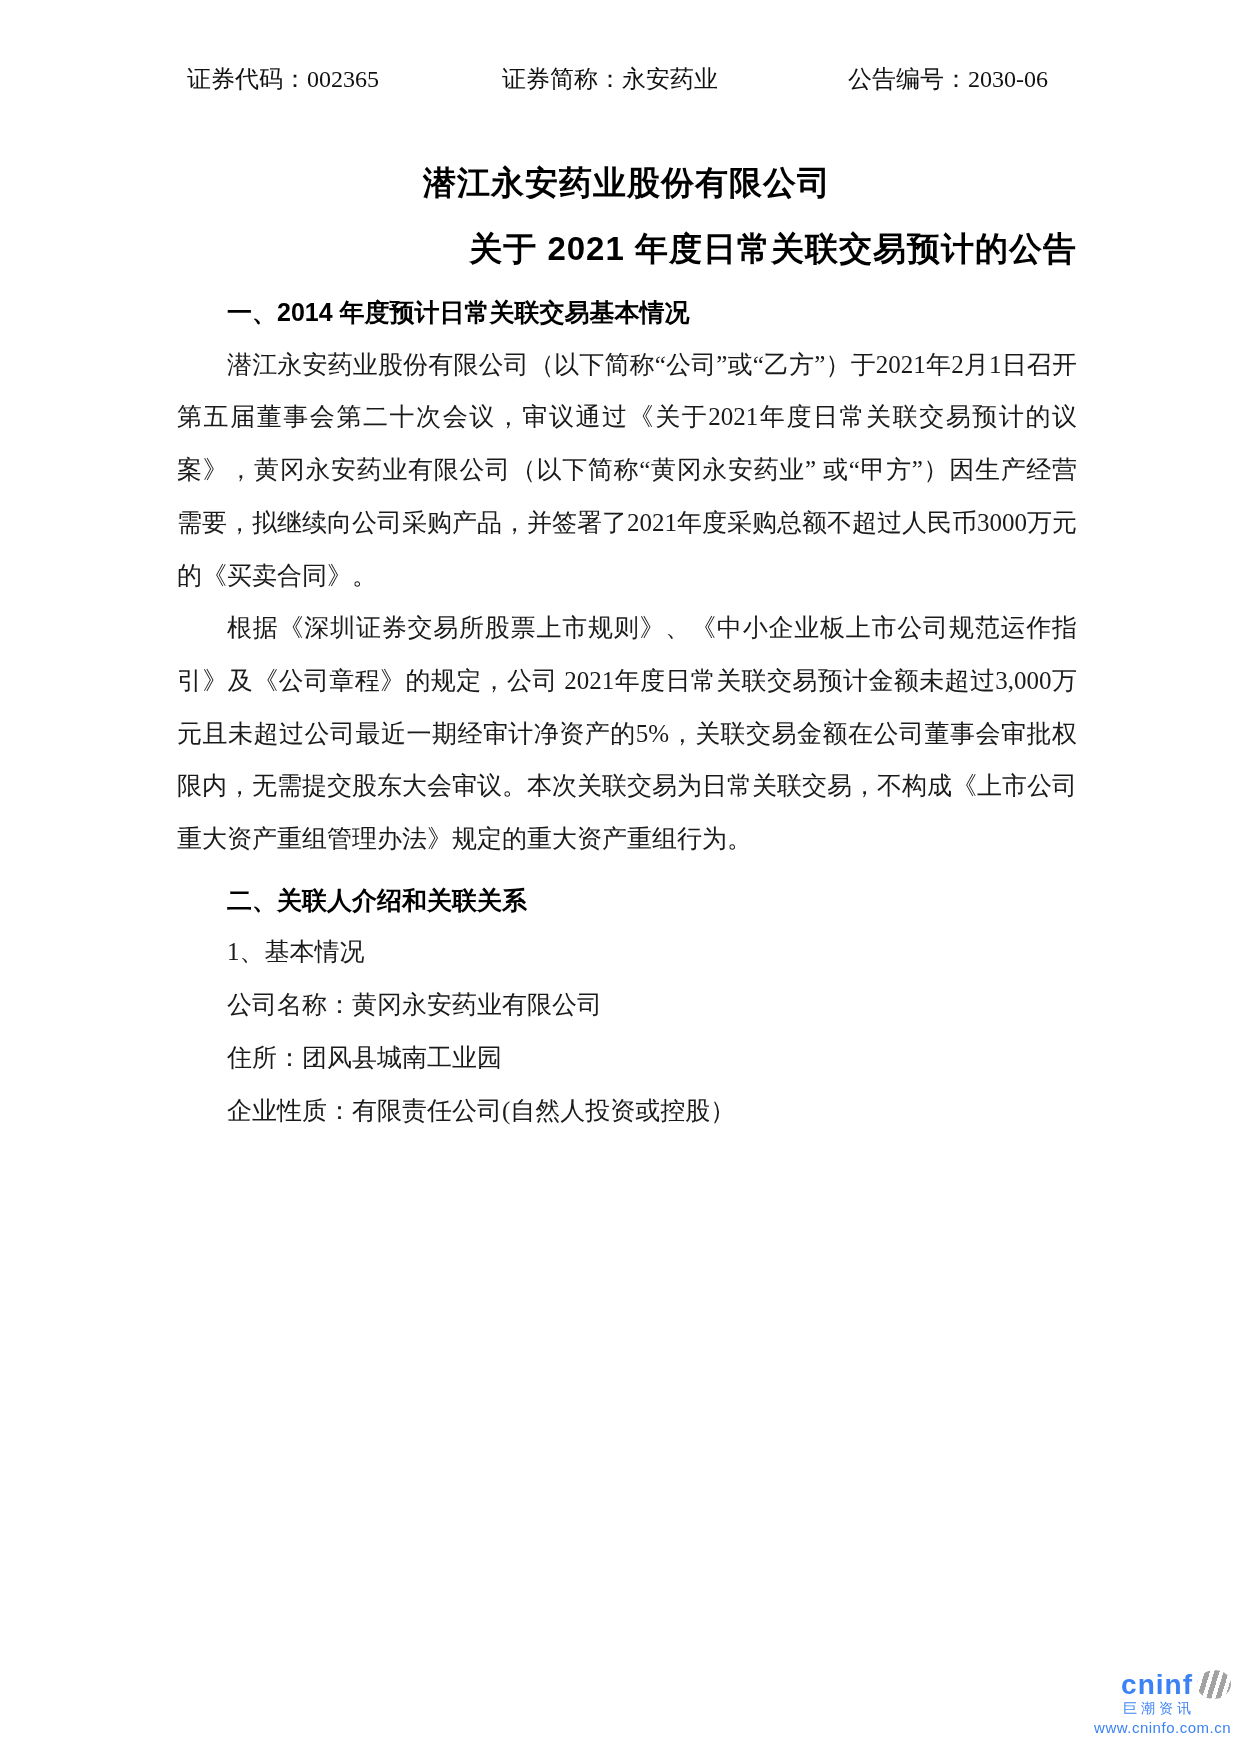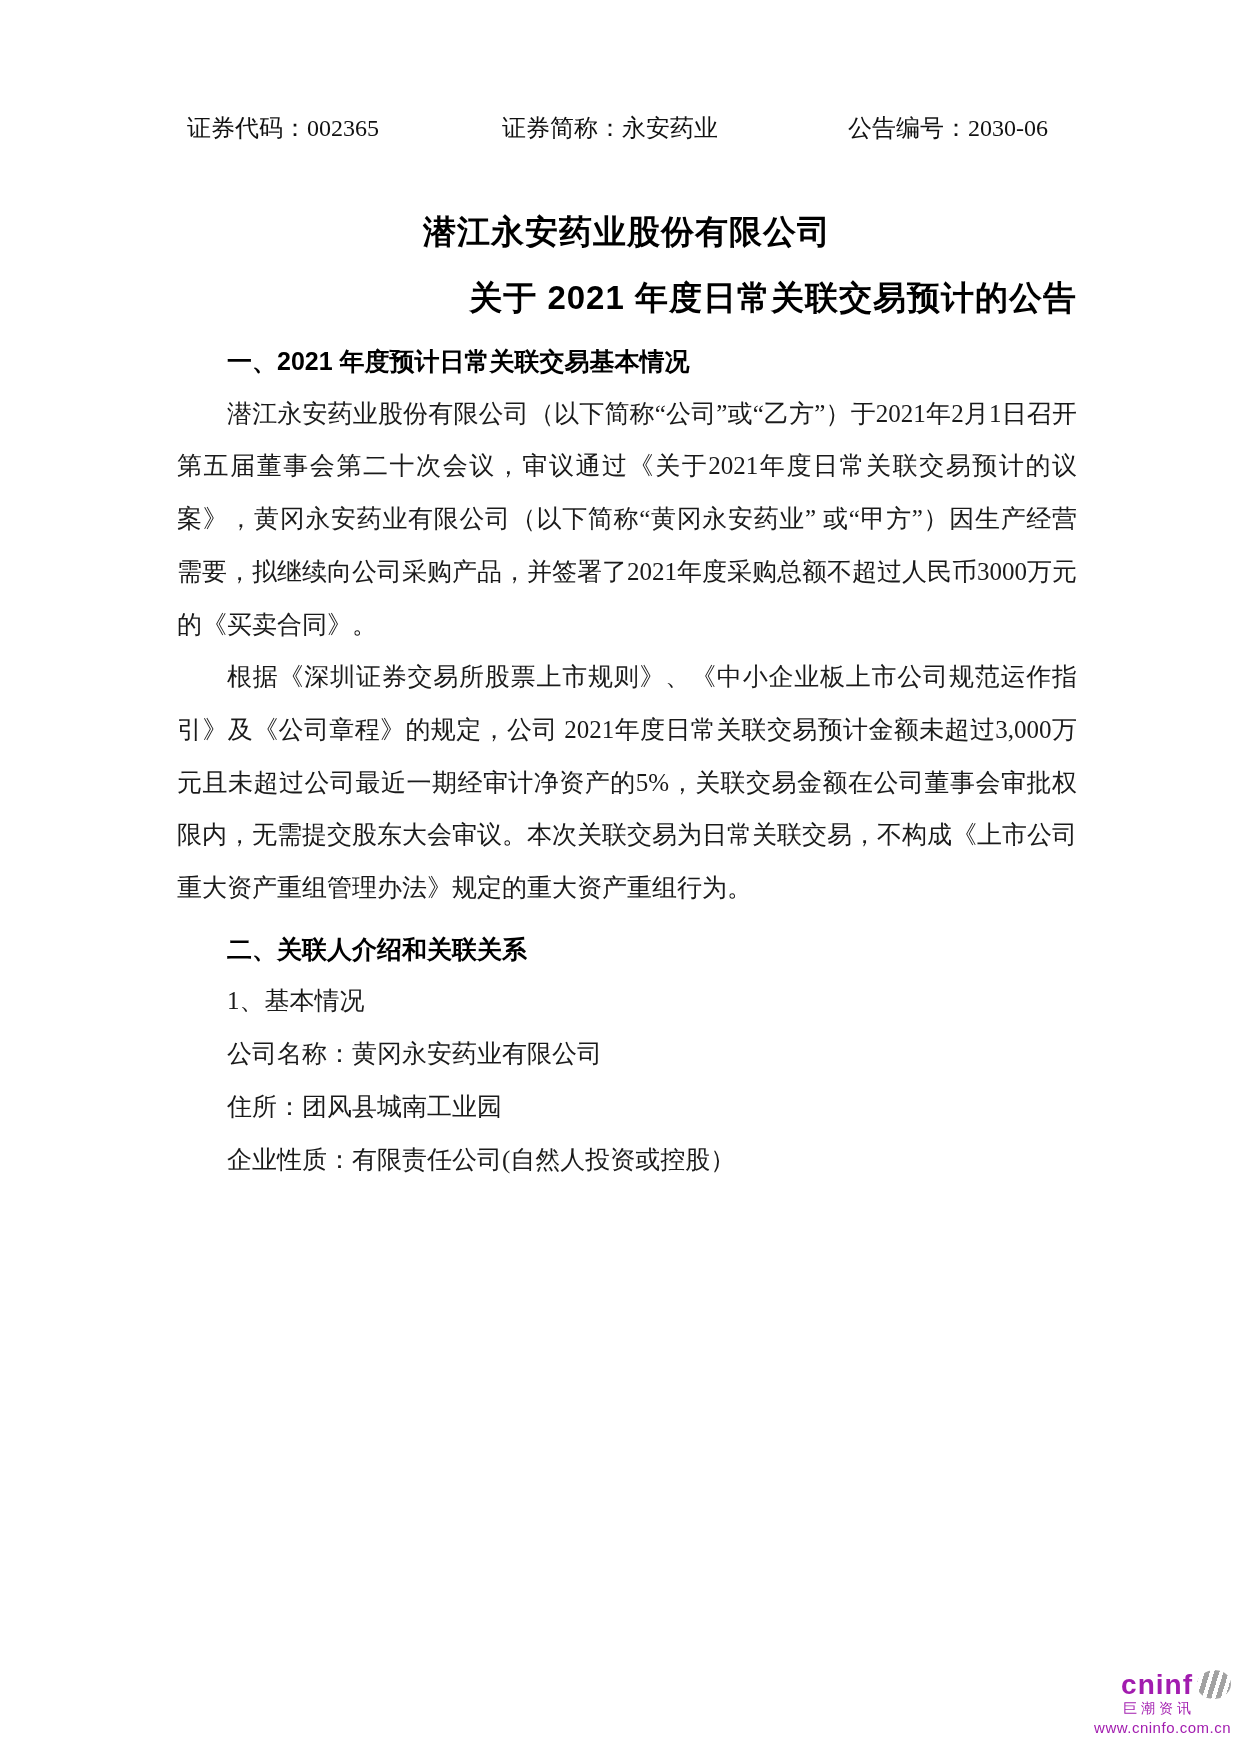--- a/index.html
+++ b/index.html
@@ -9,21 +9,21 @@
     background: #ffffff;
     color: #111111;
     font-family: "Liberation Serif", "DejaVu Serif", serif;
   }
   .page {
     position: relative;
     width: 1241px; height: 1754px;
     background: #ffffff;
     overflow: hidden;
   }
-  .content { padding: 113px 164px 0 177px; }
+  .content { padding: 64px 164px 0 177px; }
 
   .doc-header {
     display: flex;
     font-size: 24px;
     line-height: 30px;
     white-space: nowrap;
   }
   .doc-header .c1 { width: 325px; padding-left: 10px; }
   .doc-header .c2 { width: 346px; }
   .doc-header .c3 { flex: 1; }
@@ -58,21 +58,21 @@
     margin-top: 14px;
     font-family: "Liberation Sans", "DejaVu Sans", sans-serif;
     color: #000000;
   }
   .sec-heading.s2 { margin-top: 8px; }
 
   .watermark {
     position: absolute;
     right: 10px; bottom: 18px;
     text-align: right;
-    color: #a21caf;
+    color: #3b82f6;
     font-family: "Liberation Sans", "DejaVu Sans", sans-serif;
   }
   .wm-row {
     display: flex;
     align-items: center;
     justify-content: flex-end;
     gap: 4px;
   }
   .wm-brand {
     font-size: 28px;
@@ -107,21 +107,21 @@
     <div class="doc-header">
       <span class="c1">证券代码：002365</span>
       <span class="c2">证券简称：永安药业</span>
       <span class="c3">公告编号：2030-06</span>
     </div>
 
     <div class="title t1">潜江永安药业股份有限公司</div>
     <div class="title t2">关于 2021 年度日常关联交易预计的公告</div>
 
 
-    <div class="sec-heading s1">一、2021 年度预计日常关联交易基本情况</div>
+    <div class="sec-heading s1">一、2014 年度预计日常关联交易基本情况</div>
     <p class="para">潜江永安药业股份有限公司（以下简称“公司”或“乙方”）于2021年2月1日召开第五届董事会第二十次会议，审议通过《关于2021年度日常关联交易预计的议案》，黄冈永安药业有限公司（以下简称“黄冈永安药业” 或“甲方”）因生产经营需要，拟继续向公司采购产品，并签署了2021年度采购总额不超过人民币3000万元的《买卖合同》。</p>
     <p class="para">根据《深圳证券交易所股票上市规则》、《中小企业板上市公司规范运作指引》及《公司章程》的规定，公司 2021年度日常关联交易预计金额未超过3,000万元且未超过公司最近一期经审计净资产的5%，关联交易金额在公司董事会审批权限内，无需提交股东大会审议。本次关联交易为日常关联交易，不构成《上市公司重大资产重组管理办法》规定的重大资产重组行为。</p>
 
     <div class="sec-heading s2">二、关联人介绍和关联关系</div>
     <p class="para">1、基本情况</p>
     <p class="para">公司名称：黄冈永安药业有限公司</p>
     <p class="para">住所：团风县城南工业园</p>
     <p class="para">企业性质：有限责任公司(自然人投资或控股）</p>
   </div>
 

